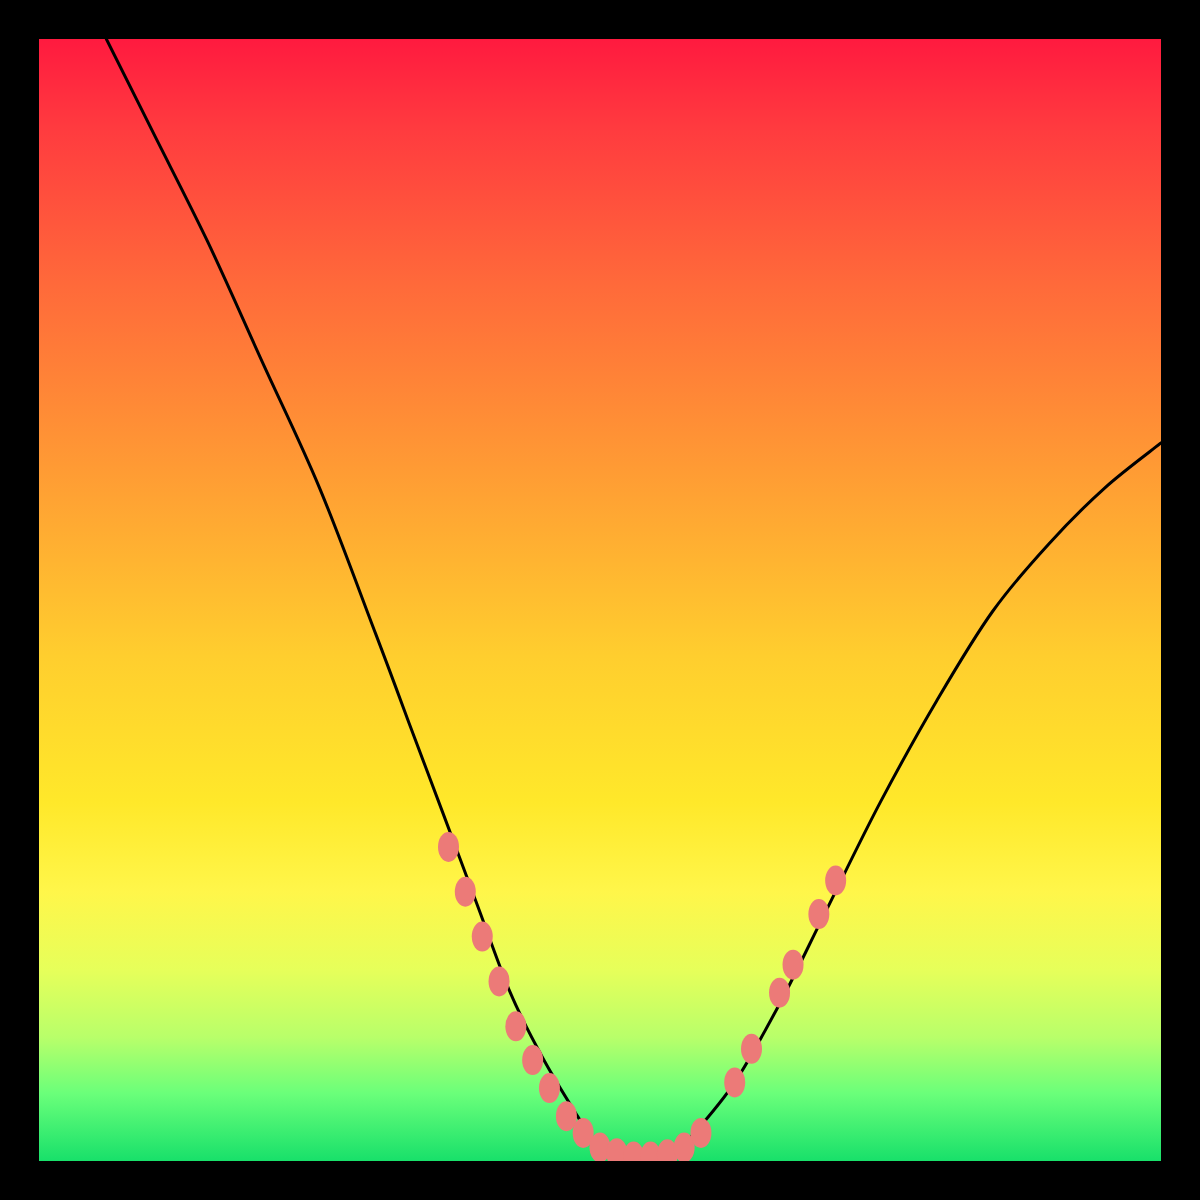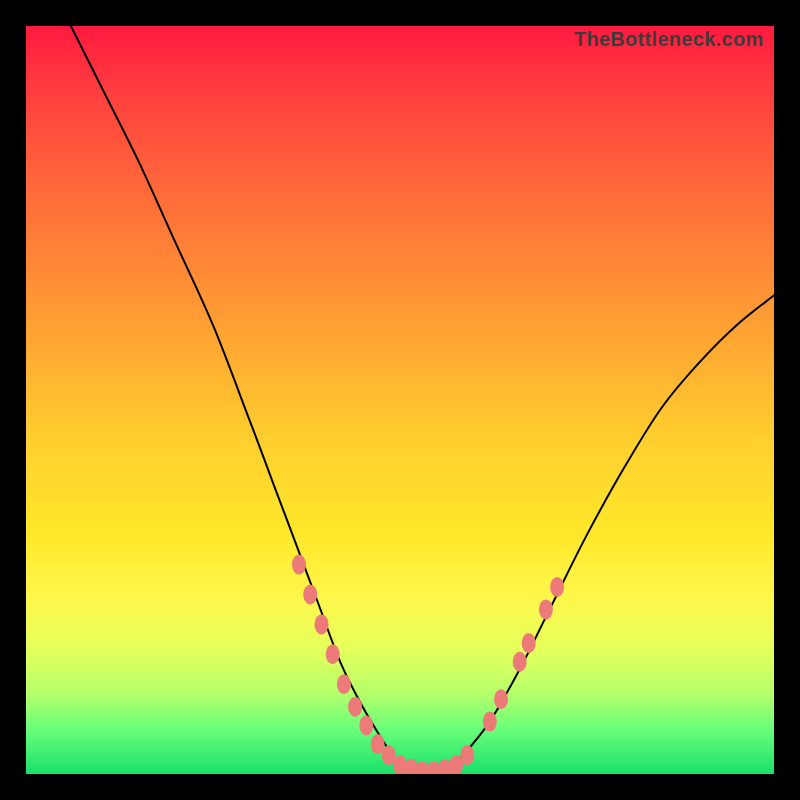--- a/index.html
+++ b/index.html
@@ -46,21 +46,20 @@
     left: 0;
     top: 0;
     width: 748px;
     height: 748px;
   }
 </style>
 </head>
 <body>
 
 <div class="frame">
-  <div class="watermark">TheBottleneck.com</div>
   <svg class="curve" viewBox="0 0 748 748">
     <path id="curve-path" fill="none" stroke="#000" stroke-width="2" stroke-linecap="round" d="M44.9,0.0 C49.9,10.0 63.6,37.4 74.8,59.8 C86.0,82.3 99.7,108.5 112.2,134.6 C124.7,160.8 137.1,189.5 149.6,216.9 C162.1,244.3 174.5,269.3 187.0,299.2 C199.5,329.1 214.4,370.3 224.4,396.4 C234.4,422.6 239.4,436.3 246.8,456.3 C254.3,476.2 261.8,496.2 269.3,516.1 C276.8,536.1 284.2,556.0 291.7,576.0 C299.2,595.9 306.7,618.3 314.2,635.8 C321.6,653.3 329.1,667.0 336.6,680.7 C344.1,694.4 352.8,708.1 359.0,718.1 C365.3,728.1 369.0,735.5 374.0,740.5 C379.0,745.5 384.0,746.8 389.0,748.0 C393.9,749.2 398.9,748.0 403.9,748.0 C408.9,748.0 413.9,750.5 418.9,748.0 C423.9,745.5 426.4,741.8 433.8,733.0 C441.3,724.3 453.8,710.6 463.8,695.6 C473.7,680.7 483.7,662.0 493.7,643.3 C503.7,624.6 512.4,605.9 523.6,583.4 C534.8,561.0 548.5,532.3 561.0,508.6 C573.5,485.0 585.9,462.5 598.4,441.3 C610.9,420.1 623.3,398.9 635.8,381.5 C648.3,364.0 660.7,350.3 673.2,336.6 C685.7,322.9 698.1,310.4 710.6,299.2 C723.1,288.0 741.8,274.3 748.0,269.3"></path>
     <g id="dots">
         <ellipse cx="273.0" cy="538.6" rx="7" ry="10" fill="#ec7a78"></ellipse>
         <ellipse cx="284.2" cy="568.5" rx="7" ry="10" fill="#ec7a78"></ellipse>
         <ellipse cx="295.5" cy="598.4" rx="7" ry="10" fill="#ec7a78"></ellipse>
         <ellipse cx="306.7" cy="628.3" rx="7" ry="10" fill="#ec7a78"></ellipse>
         <ellipse cx="317.9" cy="658.2" rx="7" ry="10" fill="#ec7a78"></ellipse>
         <ellipse cx="329.1" cy="680.7" rx="7" ry="10" fill="#ec7a78"></ellipse>
         <ellipse cx="340.3" cy="699.4" rx="7" ry="10" fill="#ec7a78"></ellipse>

